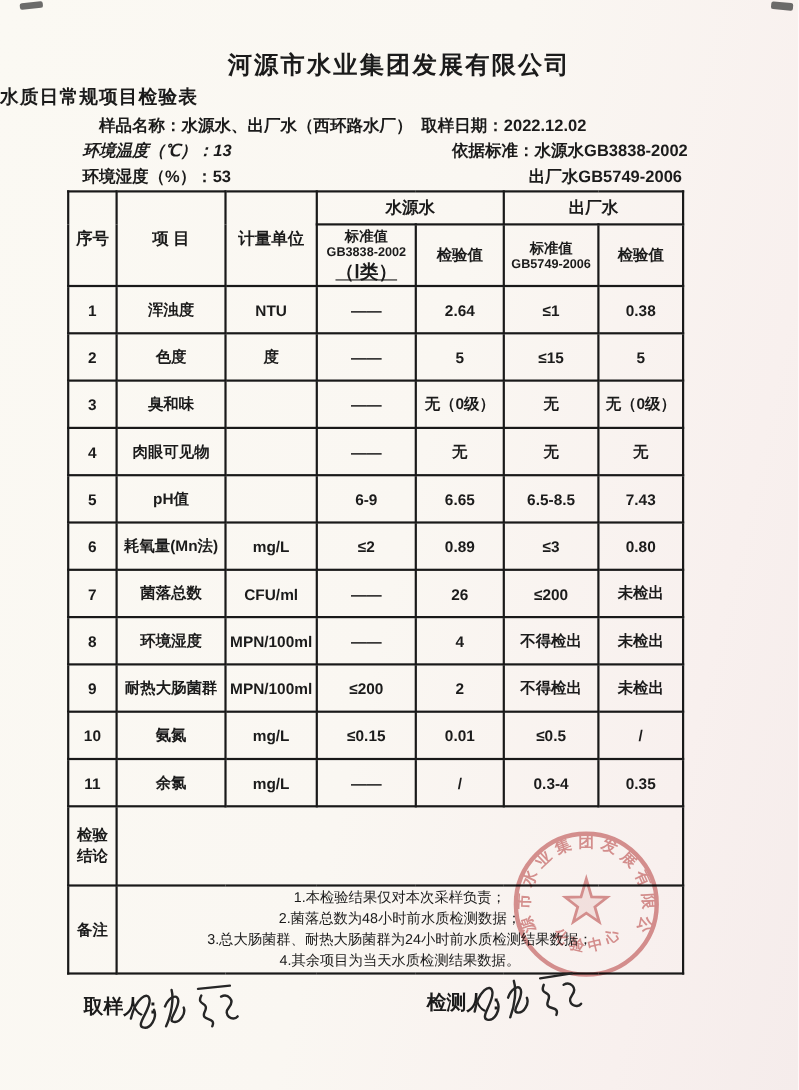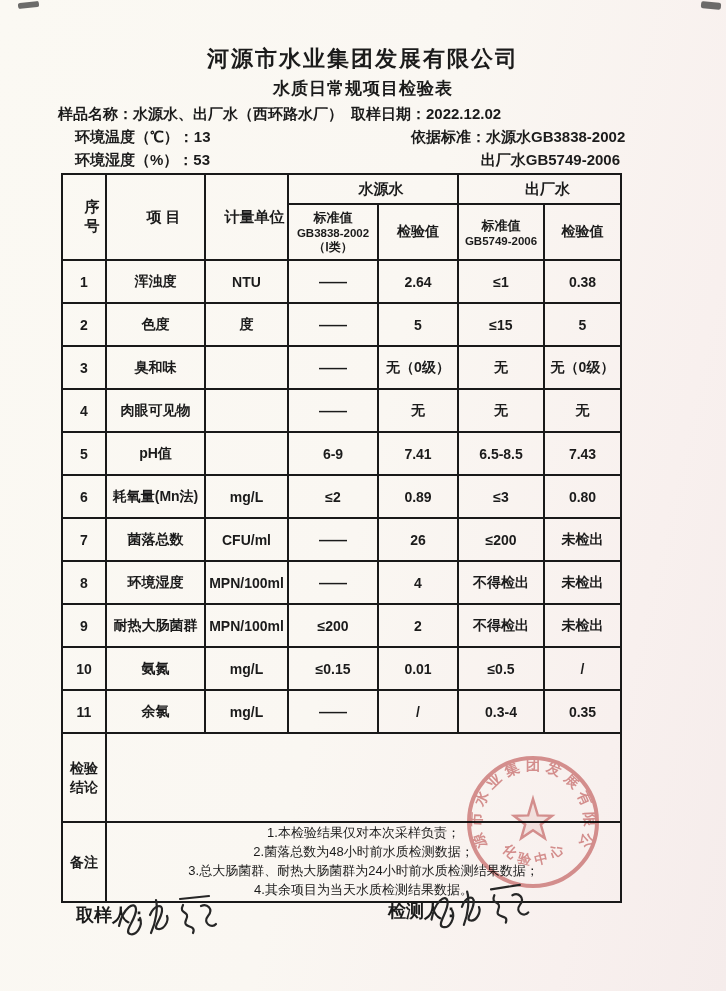--- a/index.html
+++ b/index.html
@@ -7,44 +7,44 @@
   .paper{
     position:relative;width:726px;height:991px;overflow:hidden;
     background:linear-gradient(103deg,#fbf9f3 0%,#faf7f2 50%,#f8f0ee 82%,#f5eceb 100%);
     font-family:"Liberation Sans",sans-serif;color:#1b1b1b;
   }
   .corner-mark{position:absolute;background:#3c3c3c;opacity:.75;border-radius:2px;}
   .mark-tl{left:18px;top:2px;width:21px;height:6px;transform:rotate(-6deg);}
   .mark-tr{left:701px;top:2px;width:20px;height:7px;transform:rotate(5deg);}
   .company-title{position:absolute;top:44px;left:0;width:100%;text-align:center;
     font-size:22px;font-weight:bold;letter-spacing:2px;}
-  .form-title{position:absolute;top:77px;left:0;width:100%;text-align:center;
+  .form-title{position:absolute;top:77px;left:0;width:100%;text-align:left;
     font-size:17px;font-weight:bold;letter-spacing:1px;}
   .info-line{position:absolute;font-size:15px;font-weight:bold;white-space:nowrap;}
-  .il1{top:105px;left:58px;}
+  .il1{top:105px;left:90px;}
   .il1 .date{margin-left:8px;}
-  .il2a{top:128px;left:75px;}
+  .il2a{top:128px;left:75px;font-style:italic;}
   .il2b{top:128px;left:411px;}
   .il3a{top:151px;left:75px;}
   .il3b{top:151px;right:106px;}
   table.report{position:absolute;left:61px;top:173px;width:559px;
     border-collapse:collapse;table-layout:fixed;}
   table.report td{border:2px solid #191919;text-align:center;vertical-align:middle;
     padding:0;font-weight:600;font-size:14px;overflow:hidden;}
   tr.h-group{height:30px;}
-  tr.h-group td{font-size:15px;font-weight:bold;padding-left:16px;}
+  tr.h-group td{font-size:15px;font-weight:bold;}
   tr.h-sub{height:56px;}
   .std-l1{font-size:13px;font-weight:bold;}
   .std-l2{font-size:11.5px;font-weight:600;}
-  .std-l3{font-size:12px;font-weight:bold;}
+  .std-l3{font-size:17px;font-weight:bold;text-decoration:underline;}
   .chk-label{font-size:14px;font-weight:bold;}
   tr.data-row{height:43px;}
   td.c-item{text-align:left;padding-left:7px;}
   td.c-unit{font-size:13px;}
-  tr.concl-row{height:89px;border-radius:15px;}
+  tr.concl-row{height:72px;border-radius:15px;}
   tr.remarks-row{height:80px;}
   .v-label{font-size:14px;font-weight:bold;white-space:pre-line;line-height:1.35;}
   td.remarks-cell{text-align:left;vertical-align:middle;padding:3px 8px;}
   .remark-line{font-size:13px;font-weight:400;line-height:1.45;}
   .stamp{position:absolute;left:458px;top:747px;width:150px;height:150px;
     opacity:.62;mix-blend-mode:multiply;}
   .sig-label{position:absolute;font-size:18px;font-weight:bold;}
   .sl1{left:76px;top:903px;}
   .sl2{left:388px;top:899px;text-align:center;}
   .sig{position:absolute;}
@@ -138,21 +138,21 @@
         <td>——</td>
         <td>无</td>
         <td>无</td>
         <td>无</td>
       </tr>
         <tr class="data-row">
         <td>5</td>
         <td class="c-item">pH值</td>
         <td class="c-unit"></td>
         <td>6-9</td>
-        <td>7.41</td>
+        <td>6.65</td>
         <td>6.5-8.5</td>
         <td>7.43</td>
       </tr>
         <tr class="data-row">
         <td>6</td>
         <td class="c-item">耗氧量(Mn法)</td>
         <td class="c-unit">mg/L</td>
         <td>≤2</td>
         <td>0.89</td>
         <td>≤3</td>

